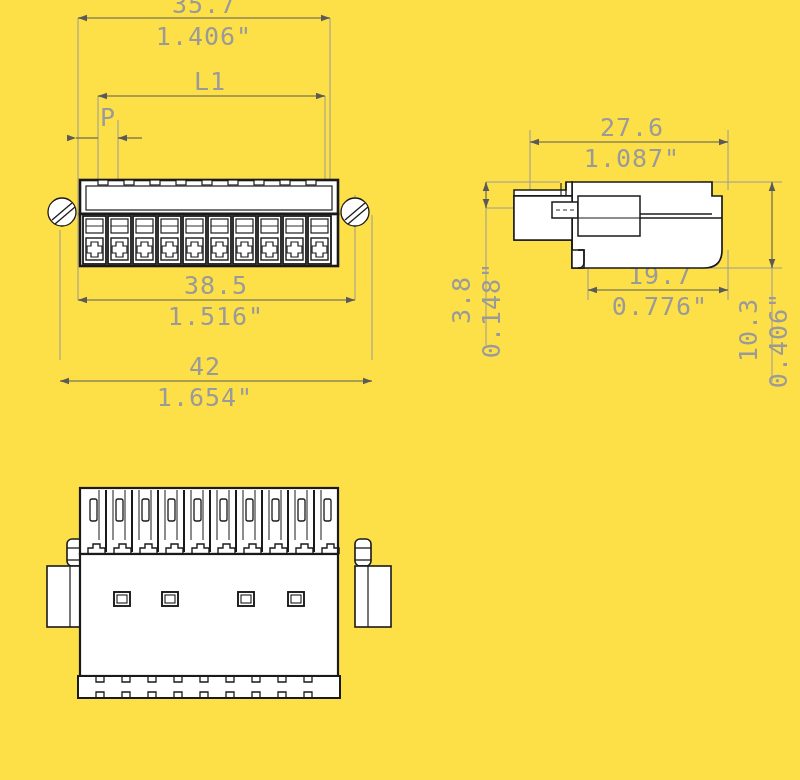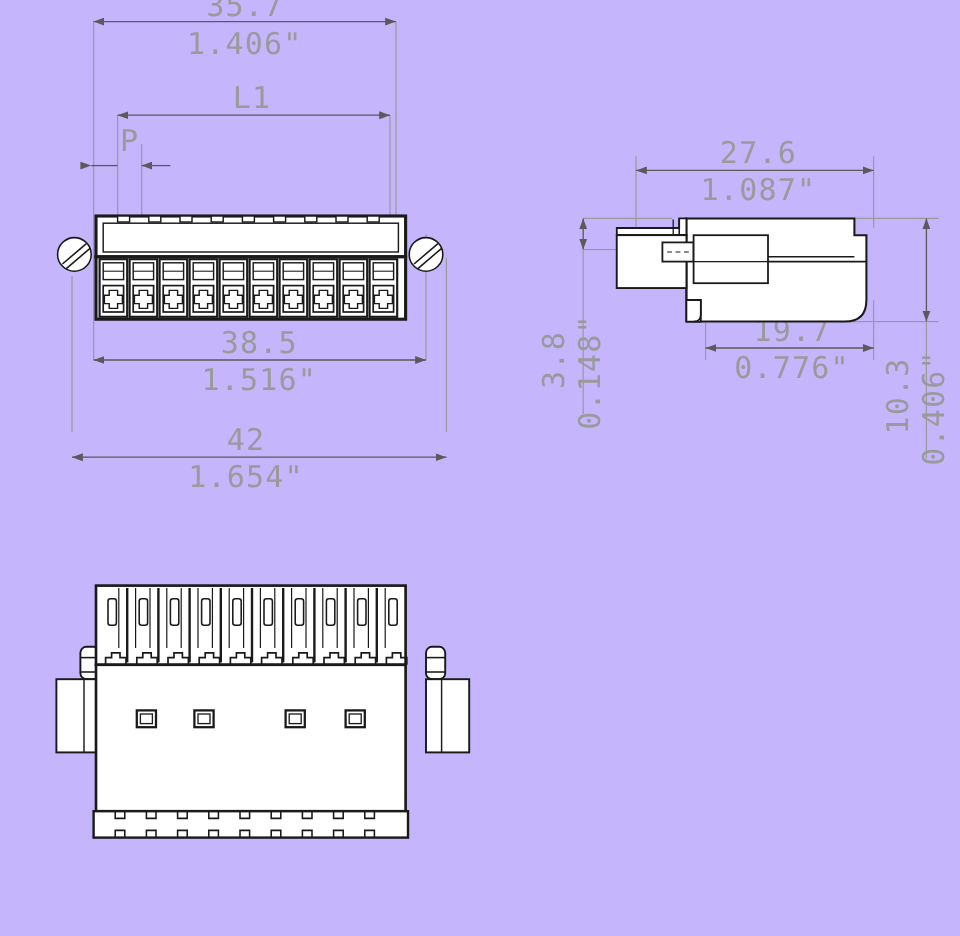--- a/index.html
+++ b/index.html
@@ -10,21 +10,21 @@
   body {
     width: 800px;
     height: 780px;
     font-family: "DejaVu Sans Mono", monospace;
     overflow: hidden;
   }
   #sheet {
     position: relative;
     width: 800px;
     height: 780px;
-    background: #c4b5fd;
+    background: #fde047;
   }
   #sheet svg {
     display: block;
     width: 800px;
     height: 780px;
   }
   text {
     font-family: "DejaVu Sans Mono", monospace;
     fill: #9a9a9a;
     font-size: 25px;

